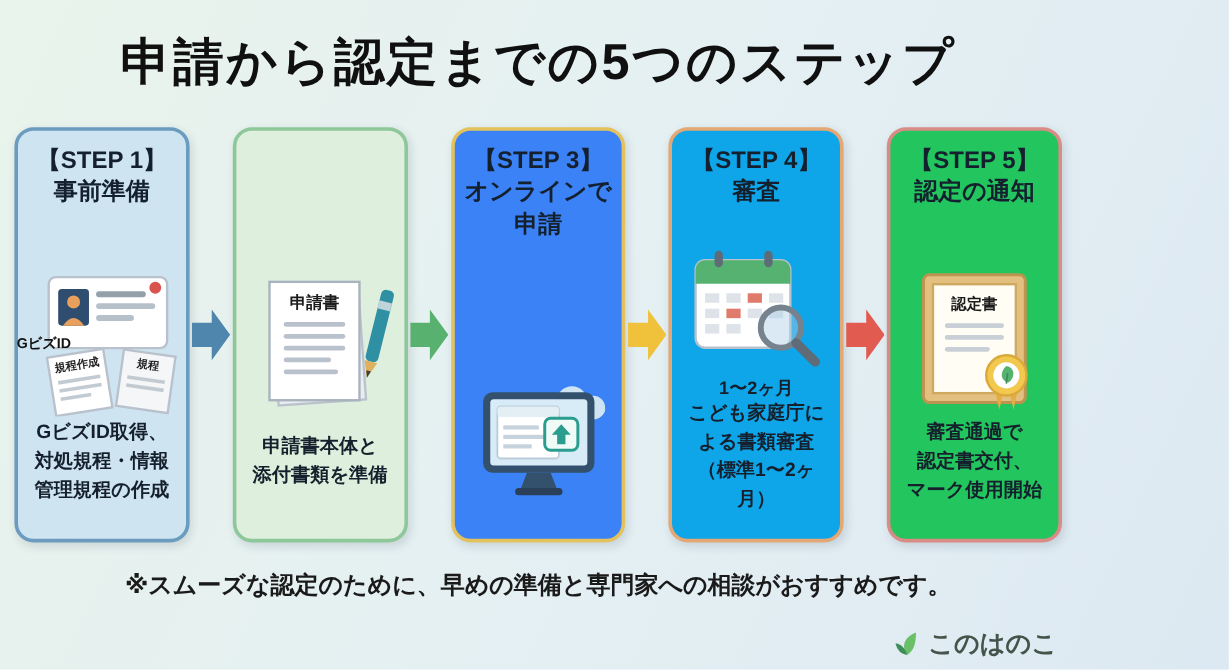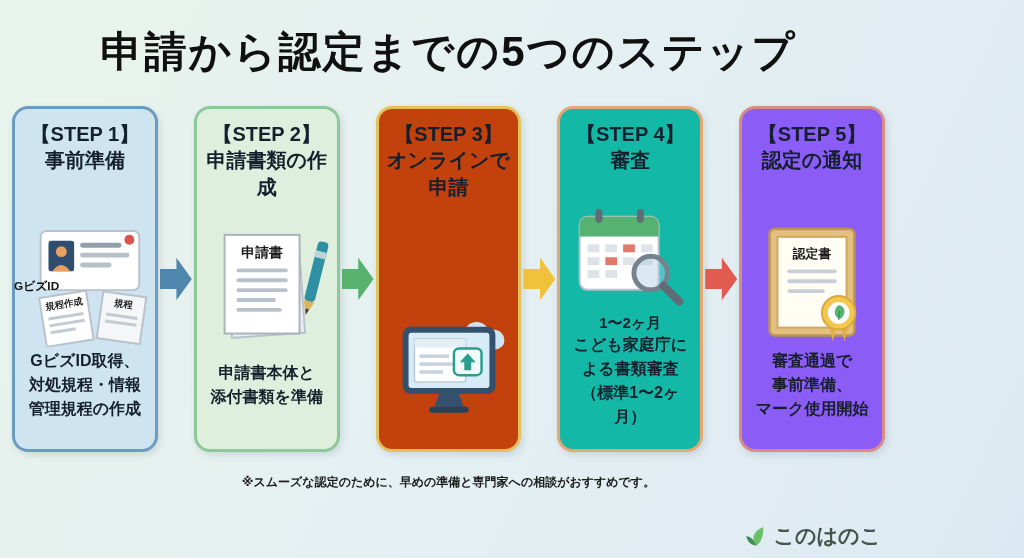--- a/index.html
+++ b/index.html
@@ -18,23 +18,23 @@
     gap:2px;padding:0 12px;margin-top:26px;height:346px;box-sizing:border-box;
   }
   .card{
     flex:1 1 0;min-width:0;border-radius:16px;border:3px solid;
     display:flex;flex-direction:column;align-items:center;
     padding:12px 6px 24px;box-sizing:border-box;
     box-shadow:2px 3px 7px rgba(60,80,100,.16);
   }
   .c1{background:#cfe4f1;border-color:#6b9cc0;}
   .c2{background:#def0dd;border-color:#8ec79a;}
-  .c3{background:#c2410c;border-color:#e3c25e;}
-  .c4{background:#14b8a6;border-color:#e3a873;}
-  .c5{background:#8b5cf6;border-color:#d98b85;}
+  .c3{background:#3b82f6;border-color:#e3c25e;}
+  .c4{background:#0ea5e9;border-color:#e3a873;}
+  .c5{background:#22c55e;border-color:#d98b85;}
   .card-head{
     text-align:center;font-weight:900;font-size:20px;line-height:1.32;
     color:#14202e;white-space:pre-line;min-height:80px;
   }
   .icon-area{
     flex:1;display:flex;flex-direction:column;align-items:center;justify-content:flex-end;
   }
   .icon-svg{width:148px;height:auto;display:block;}
   .duration{font-size:15px;font-weight:800;color:#15202c;margin-top:2px;}
   .card-desc{
@@ -46,21 +46,21 @@
   }
   .arrow{
     flex:0 0 32px;align-self:center;height:46px;
     clip-path:polygon(0% 28%,52% 28%,52% 4%,100% 50%,52% 96%,52% 72%,0% 72%);
   }
   .a1{background:#4e86ad;}
   .a2{background:#58b16e;}
   .a3{background:#f0c23c;}
   .a4{background:#e25b50;}
   .note{
-    text-align:center;margin-top:22px;font-size:12px;font-weight:800;color:#1a1a1a;
+    text-align:center;margin-top:22px;font-size:20px;font-weight:800;color:#1a1a1a;
   }
   .logo{
     position:absolute;right:16px;bottom:8px;
     display:flex;align-items:center;gap:5px;
     font-size:21px;font-weight:900;color:#45544b;
   }
 </style>
 </head>
 <body>
 
@@ -102,22 +102,20 @@
       <div class="card-desc">
           <span class="desc-text">GビズID取得、
 対処規程・情報
 管理規程の作成</span>
         </div>
     </div>
 
     <div class="arrow a1"></div>
 
     <div class="card c2">
-      <div class="card-head"><span>【STEP 2】</span>
-<span>申請書類の作成</span></div>
       <div class="icon-area">
         <svg class="icon-svg" viewBox="0 0 150 124">
           <g transform="rotate(-4 72 60)">
             <rect x="36" y="18" width="74" height="94" fill="#e9edf1" stroke="#bac3cc" stroke-width="2"></rect>
           </g>
           <rect x="32" y="10" width="76" height="100" fill="#ffffff" stroke="#a9b3be" stroke-width="2"></rect>
           <text x="70" y="32" font-size="14" font-weight="bold" text-anchor="middle" fill="#1c1c1c">申請書</text>
           <rect x="44" y="44" width="52" height="4" rx="2" fill="#b9c2cc"></rect>
           <rect x="44" y="54" width="52" height="4" rx="2" fill="#b9c2cc"></rect>
           <rect x="44" y="64" width="52" height="4" rx="2" fill="#b9c2cc"></rect>
@@ -220,21 +218,21 @@
             <polygon points="104,100 112,100 108,118" fill="#e5ad46"></polygon>
             <circle cx="102" cy="89" r="17" fill="#f3c84e" stroke="#d9a93a" stroke-width="2"></circle>
             <circle cx="102" cy="89" r="11" fill="#ffffff"></circle>
             <path d="M102 81 c7 1 8 9 2 14 c-7 -1 -8 -9 -2 -14 z" fill="#56b270"></path>
             <path d="M102 96 l1 -9" stroke="#3e8e5a" stroke-width="1.5" fill="none"></path>
           </g>
         </svg>
       </div>
       <div class="card-desc">
           <span class="desc-text">審査通過で
-事前準備、
+認定書交付、
 マーク使用開始</span>
         </div>
     </div>
 
   </div>
 
   <div class="note">※スムーズな認定のために、早めの準備と専門家への相談がおすすめです。</div>
 
   <div class="logo">
     <svg viewBox="0 0 32 32" width="26" height="26">

